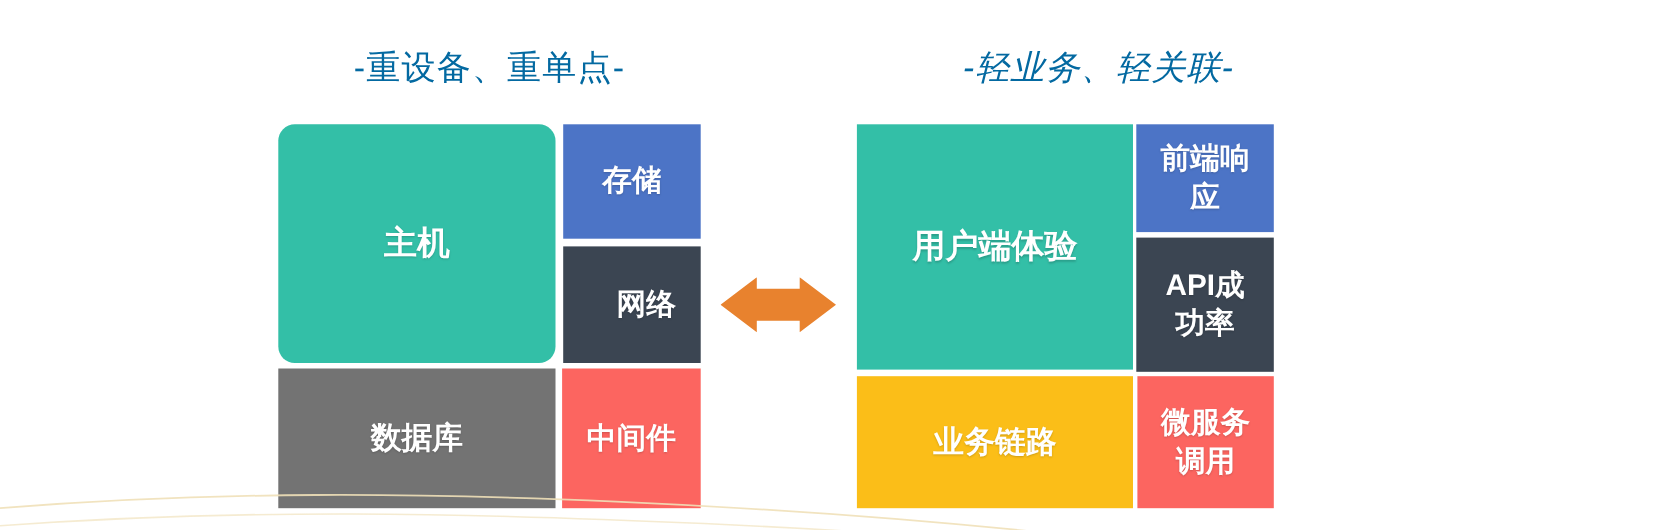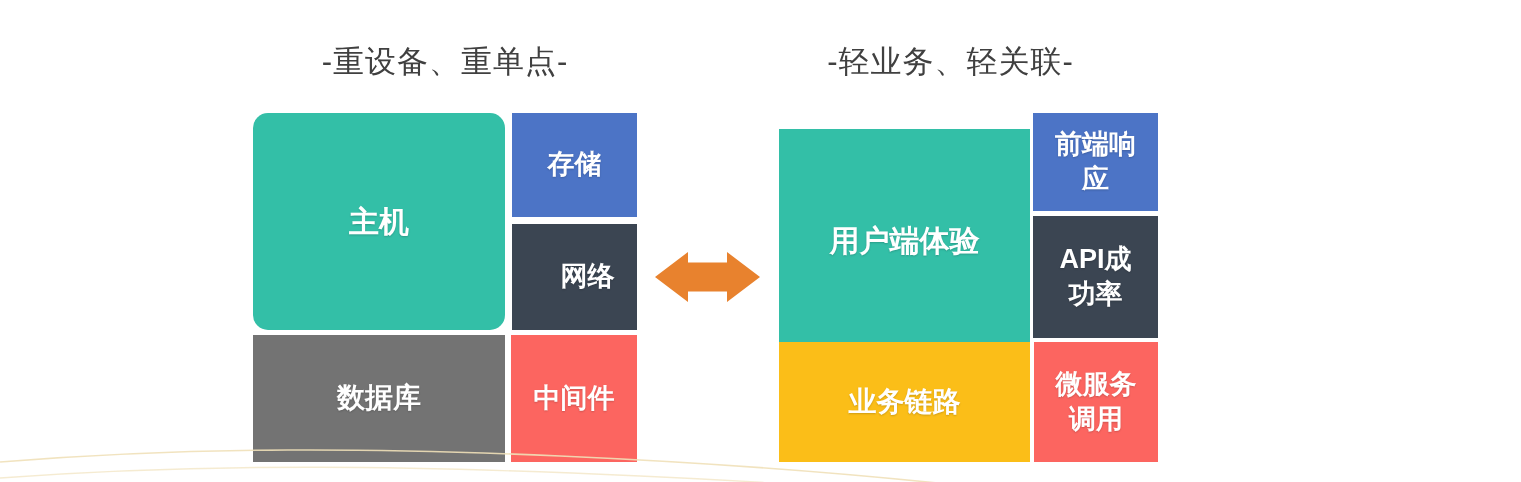--- a/index.html
+++ b/index.html
@@ -15,26 +15,26 @@
     background: #ffffff;
     overflow: hidden;
   }
   .panel-title {
     position: absolute;
     top: 42px;
     height: 40px;
     line-height: 40px;
     text-align: center;
     font-size: 31px;
-    color: #404040;
+    color: #0369a1;
     letter-spacing: 1px;
     white-space: nowrap;
   }
   .title-left  { left: 253px; width: 384px; }
-  .title-right { left: 761px; width: 379px; }
+  .title-right { left: 809px; width: 379px; font-style: italic; }
 
   .panel {
     position: absolute;
     top: 113px;
   }
   .panel-left  { left: 253px; width: 384px; height: 349px; }
   .panel-right { left: 779px; width: 379px; height: 349px; }
 
   .block {
     position: absolute;
@@ -52,21 +52,21 @@
   .block .lbl { display: block; width: 100%; word-break: break-word; }
 
   
   .b-host       { left: 0;     top: 0;     width: 252px; height: 217px; font-size: 30px; }
   .b-storage    { left: 259px; top: 0;     width: 125px; height: 104px; font-size: 27px; }
   .b-network    { left: 259px; top: 111px; width: 125px; height: 106px; font-size: 27px; padding-left: 40px; }
   .b-database   { left: 0;     top: 222px; width: 252px; height: 127px; font-size: 28px; }
   .b-middleware { left: 258px; top: 222px; width: 126px; height: 127px; font-size: 27px; }
 
   
-  .b-ux         { left: 0;     top: 16px;     width: 251px; height: 223px; font-size: 30px; align-items: center; }
+  .b-ux         { left: 0;     top: 0;     width: 251px; height: 223px; font-size: 30px; align-items: center; }
   .b-frontend   { left: 254px; top: 0;     width: 125px; height: 98px;  font-size: 27px; justify-content: center; }
   .b-api        { left: 254px; top: 103px; width: 125px; height: 122px; font-size: 27px; }
   .b-business   { left: 0;     top: 229px; width: 251px; height: 120px; font-size: 28px; align-items: center; }
   .b-micro      { left: 255px; top: 229px; width: 124px; height: 120px; font-size: 27px; }
 
   .arrow-wrap {
     position: absolute;
     left: 655px;
     top: 252px;
     width: 105px;

